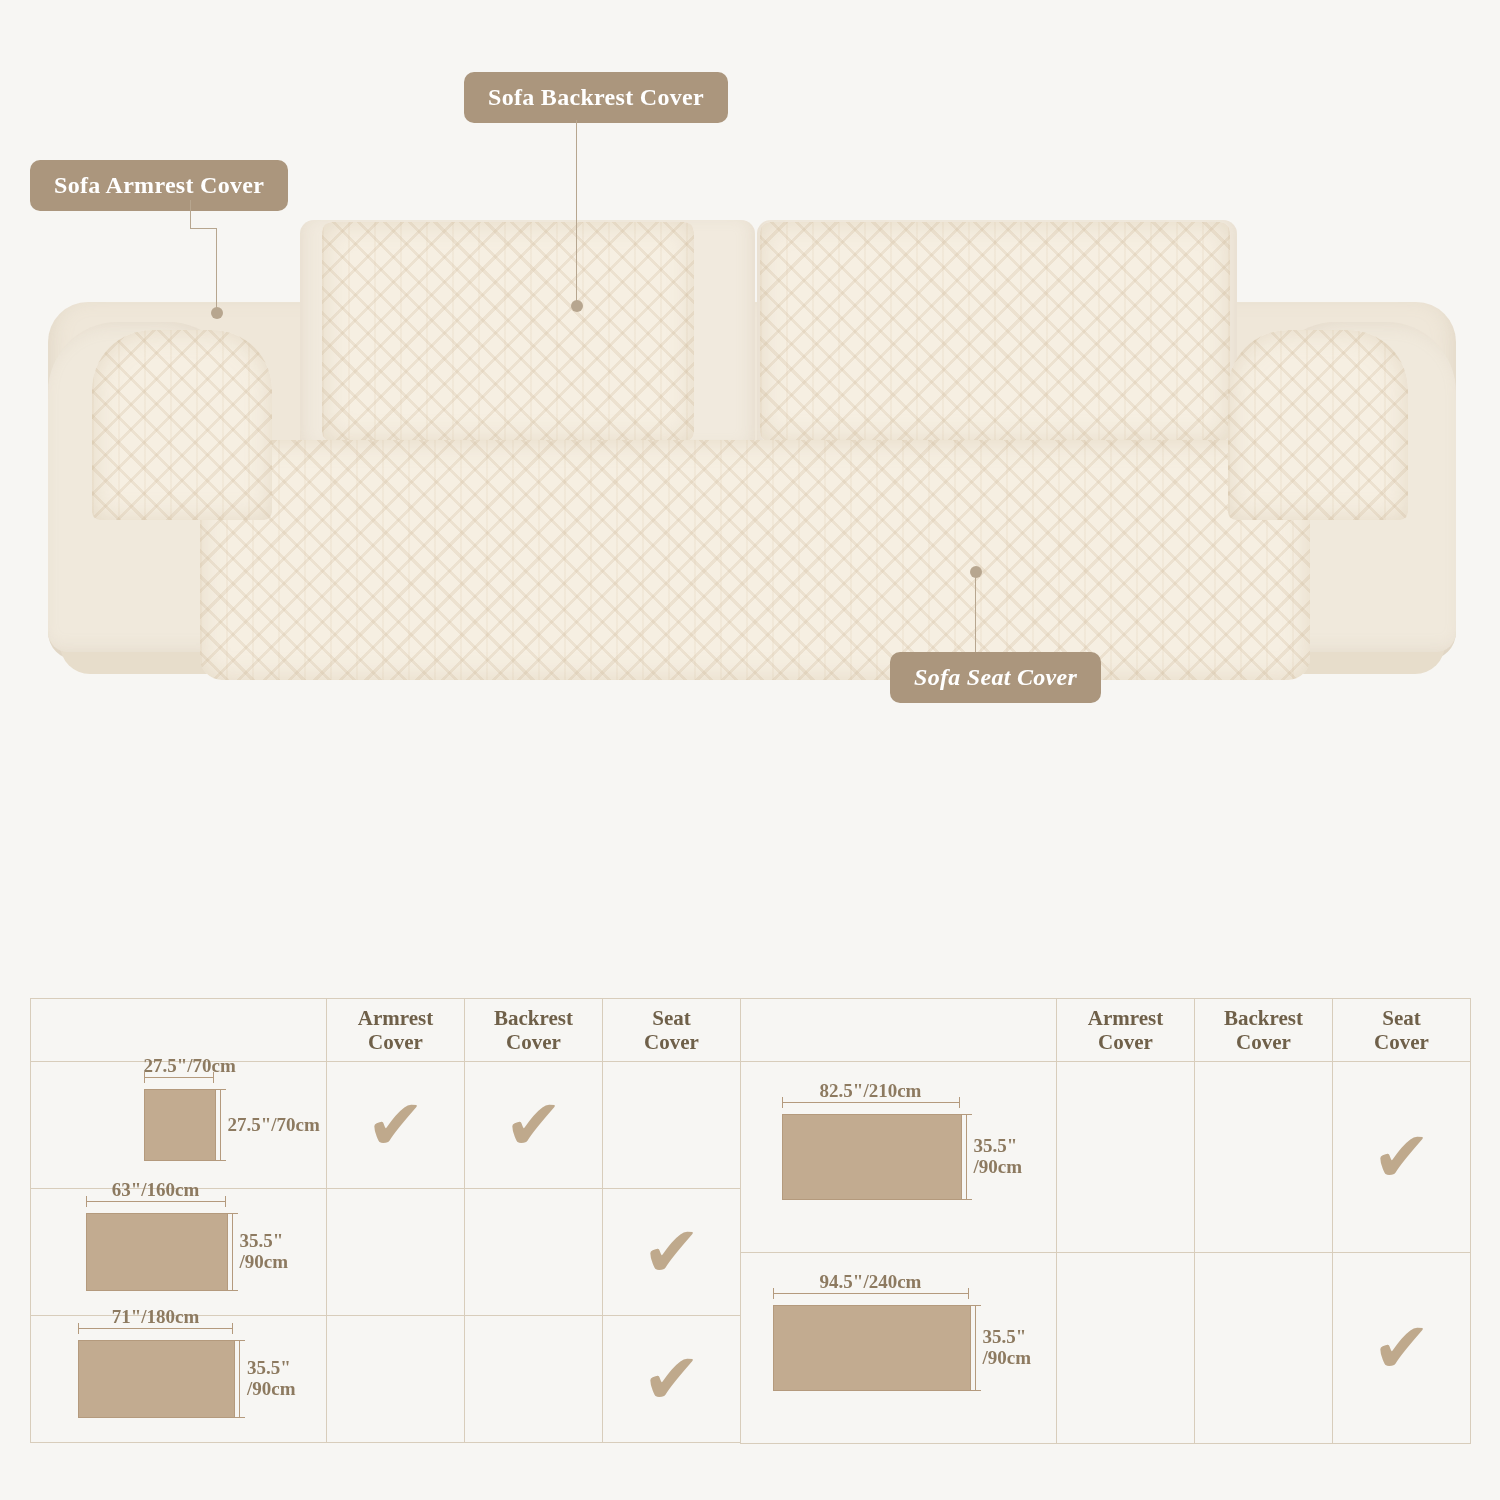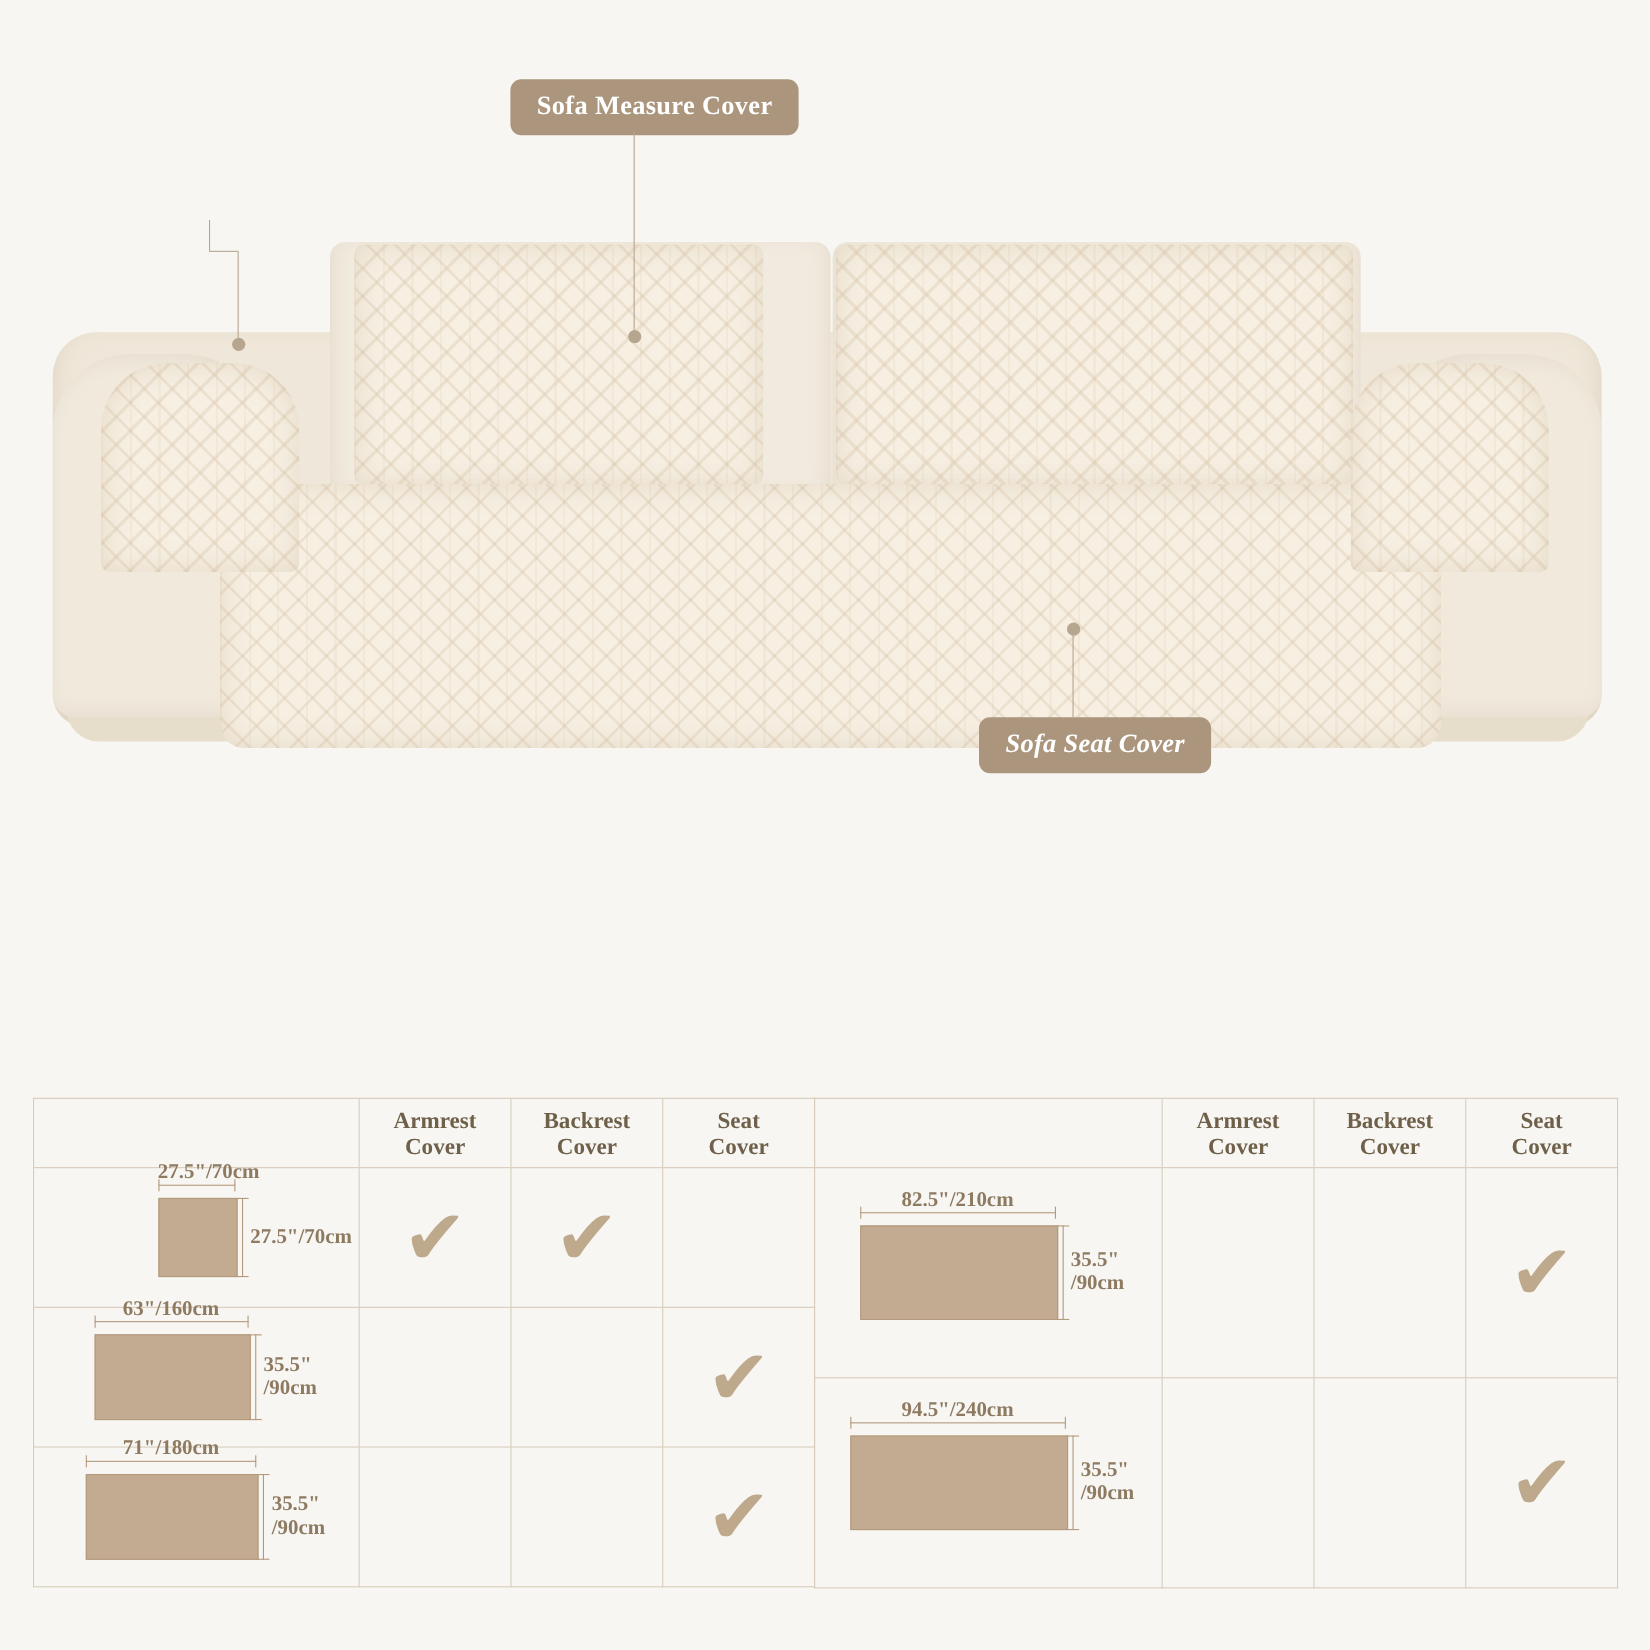--- a/index.html
+++ b/index.html
@@ -238,26 +238,27 @@
     <div class="back-pillow r"></div>
 
     <div class="tex backrest left"></div>
     <div class="tex backrest right"></div>
 
     <div class="tex seat"></div>
 
     <div class="tex arm-cover left"></div>
     <div class="tex arm-cover right"></div>
 
+    <div class="label" style="left:30px;top:88px;">Sofa Armrest Cover</div>
     <div class="leader" style="left:190px;top:128px;width:1px;height:28px;"></div>
     <div class="leader" style="left:190px;top:156px;width:26px;height:1px;"></div>
     <div class="leader" style="left:216px;top:156px;width:1px;height:82px;"></div>
     <div class="dot" style="left:211px;top:235px;"></div>
 
-    <div class="label" style="left:464px;top:0px;">Sofa Measure Cover</div>
+    <div class="label" style="left:464px;top:0px;">Sofa Backrest Cover</div>
     <div class="leader" style="left:576px;top:48px;width:1px;height:185px;"></div>
     <div class="dot" style="left:571px;top:228px;"></div>
 
     <div class="label" style="left:890px;top:580px;font-style:italic;">Sofa Seat Cover</div>
     <div class="leader" style="left:975px;top:500px;width:1px;height:80px;"></div>
     <div class="dot" style="left:970px;top:494px;"></div>
   </div>
 
   <div class="table-wrap">
 

